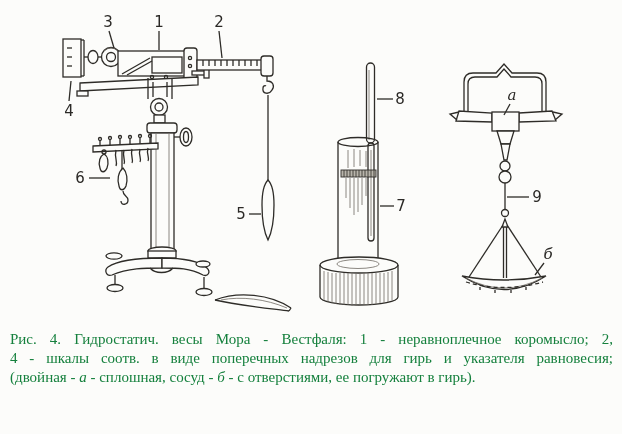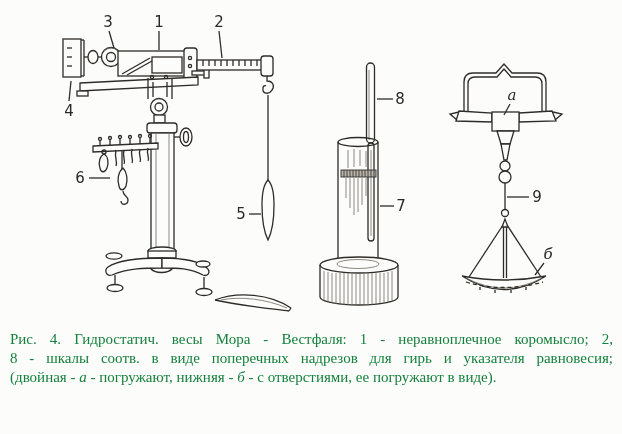--- a/index.html
+++ b/index.html
@@ -269,17 +269,17 @@
         <text class="num" x="537" y="202" text-anchor="middle">9</text>
 
         <line class="ln" x1="544" y1="263" x2="535" y2="275"></line>
         <text class="lit" x="548" y="259" text-anchor="middle">б</text>
       </g>
     </svg>
   </div>
 
   <div class="caption">
     <div class="cap-line just">Рис. 4. Гидростатич. весы Мора - Вестфаля: 1 - неравноплечное коромысло; 2,</div>
-    <div class="cap-line just">8 - шкалы соотв. в виде поперечных надрезов для гирь и указателя равновесия;</div>
-    <div class="cap-line"><span>(двойная - </span><span class="it">а</span><span> - погружают, нижняя - </span><span class="it">б</span><span> - с отверстиями, ее погружают в виде).</span></div>
+    <div class="cap-line just">4 - шкалы соотв. в виде поперечных надрезов для гирь и указателя равновесия;</div>
+    <div class="cap-line"><span>(двойная - </span><span class="it">а</span><span> - сплошная, сосуд - </span><span class="it">б</span><span> - с отверстиями, ее погружают в гирь).</span></div>
   </div>
 
 </div>
 
 </body></html>

